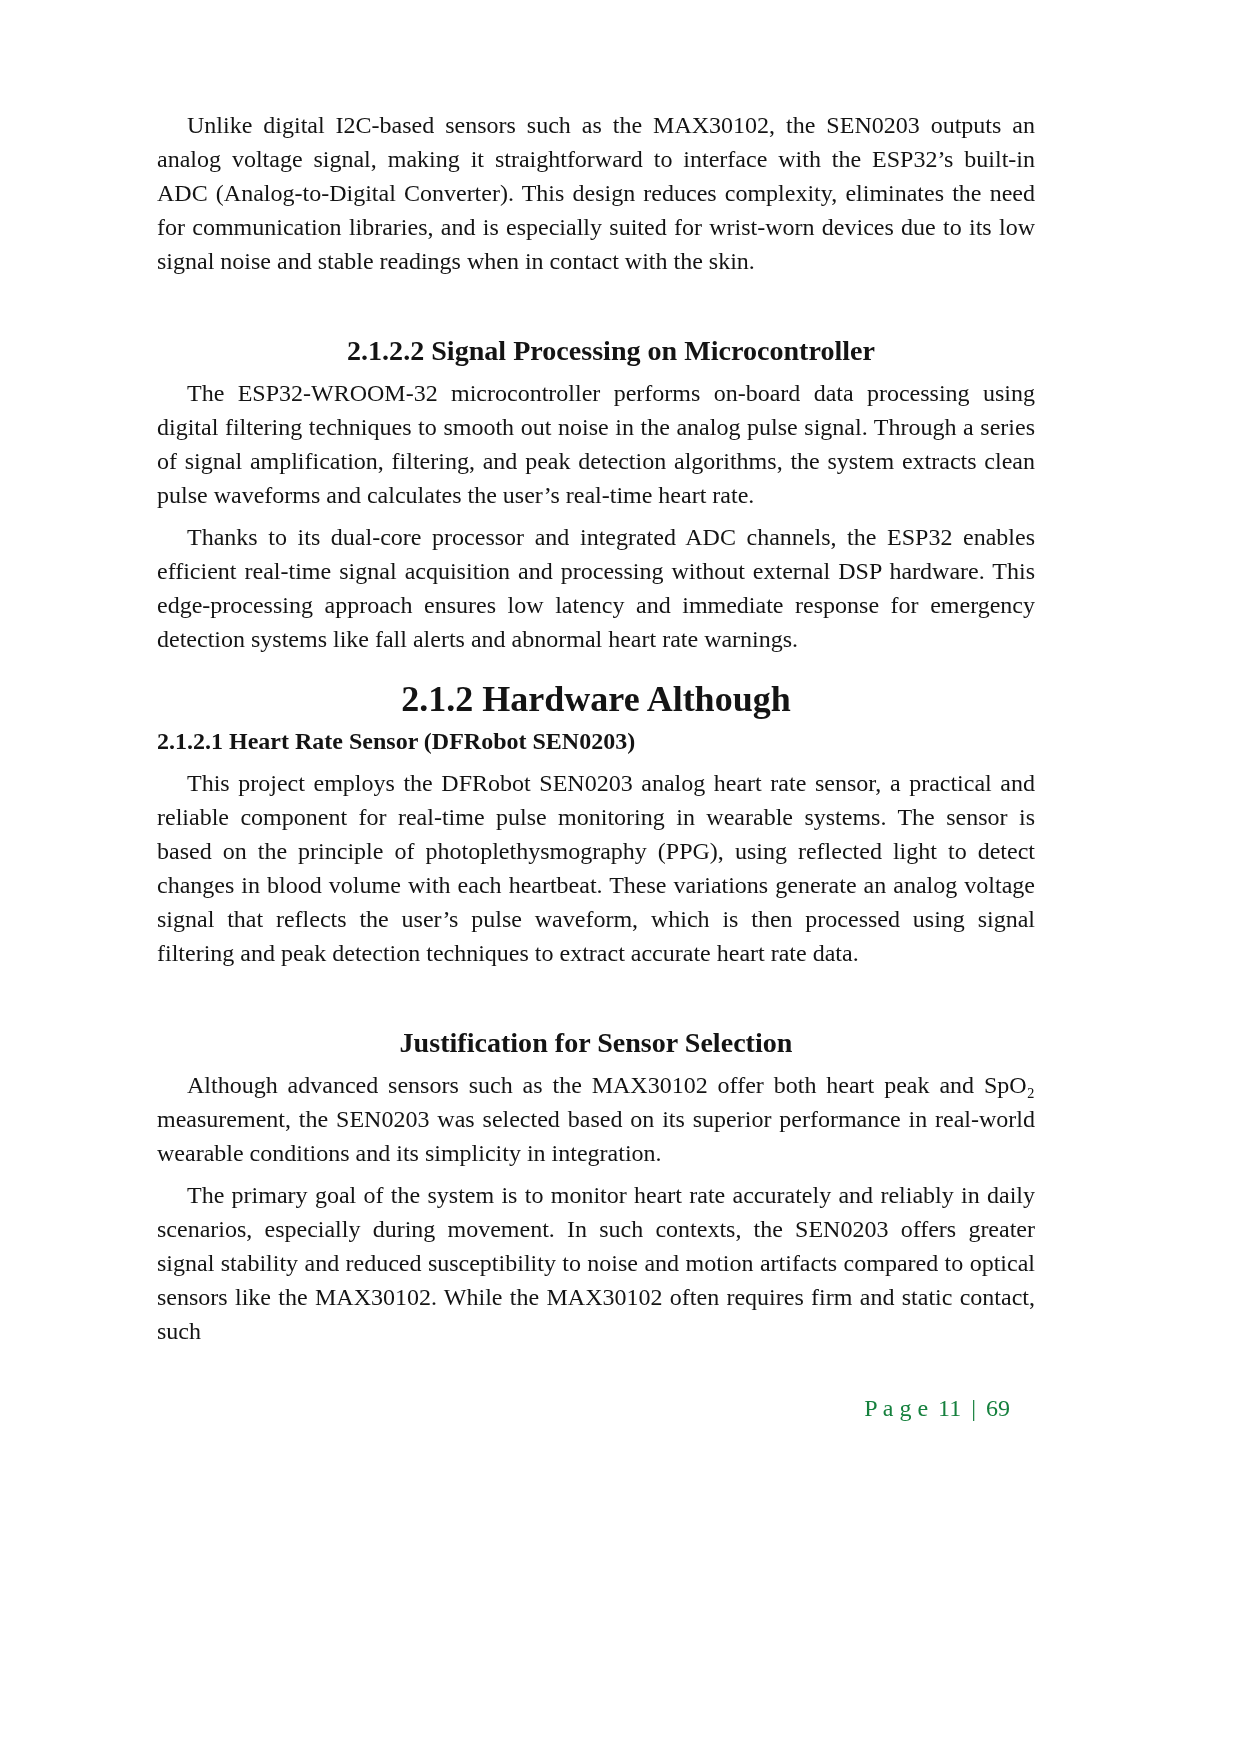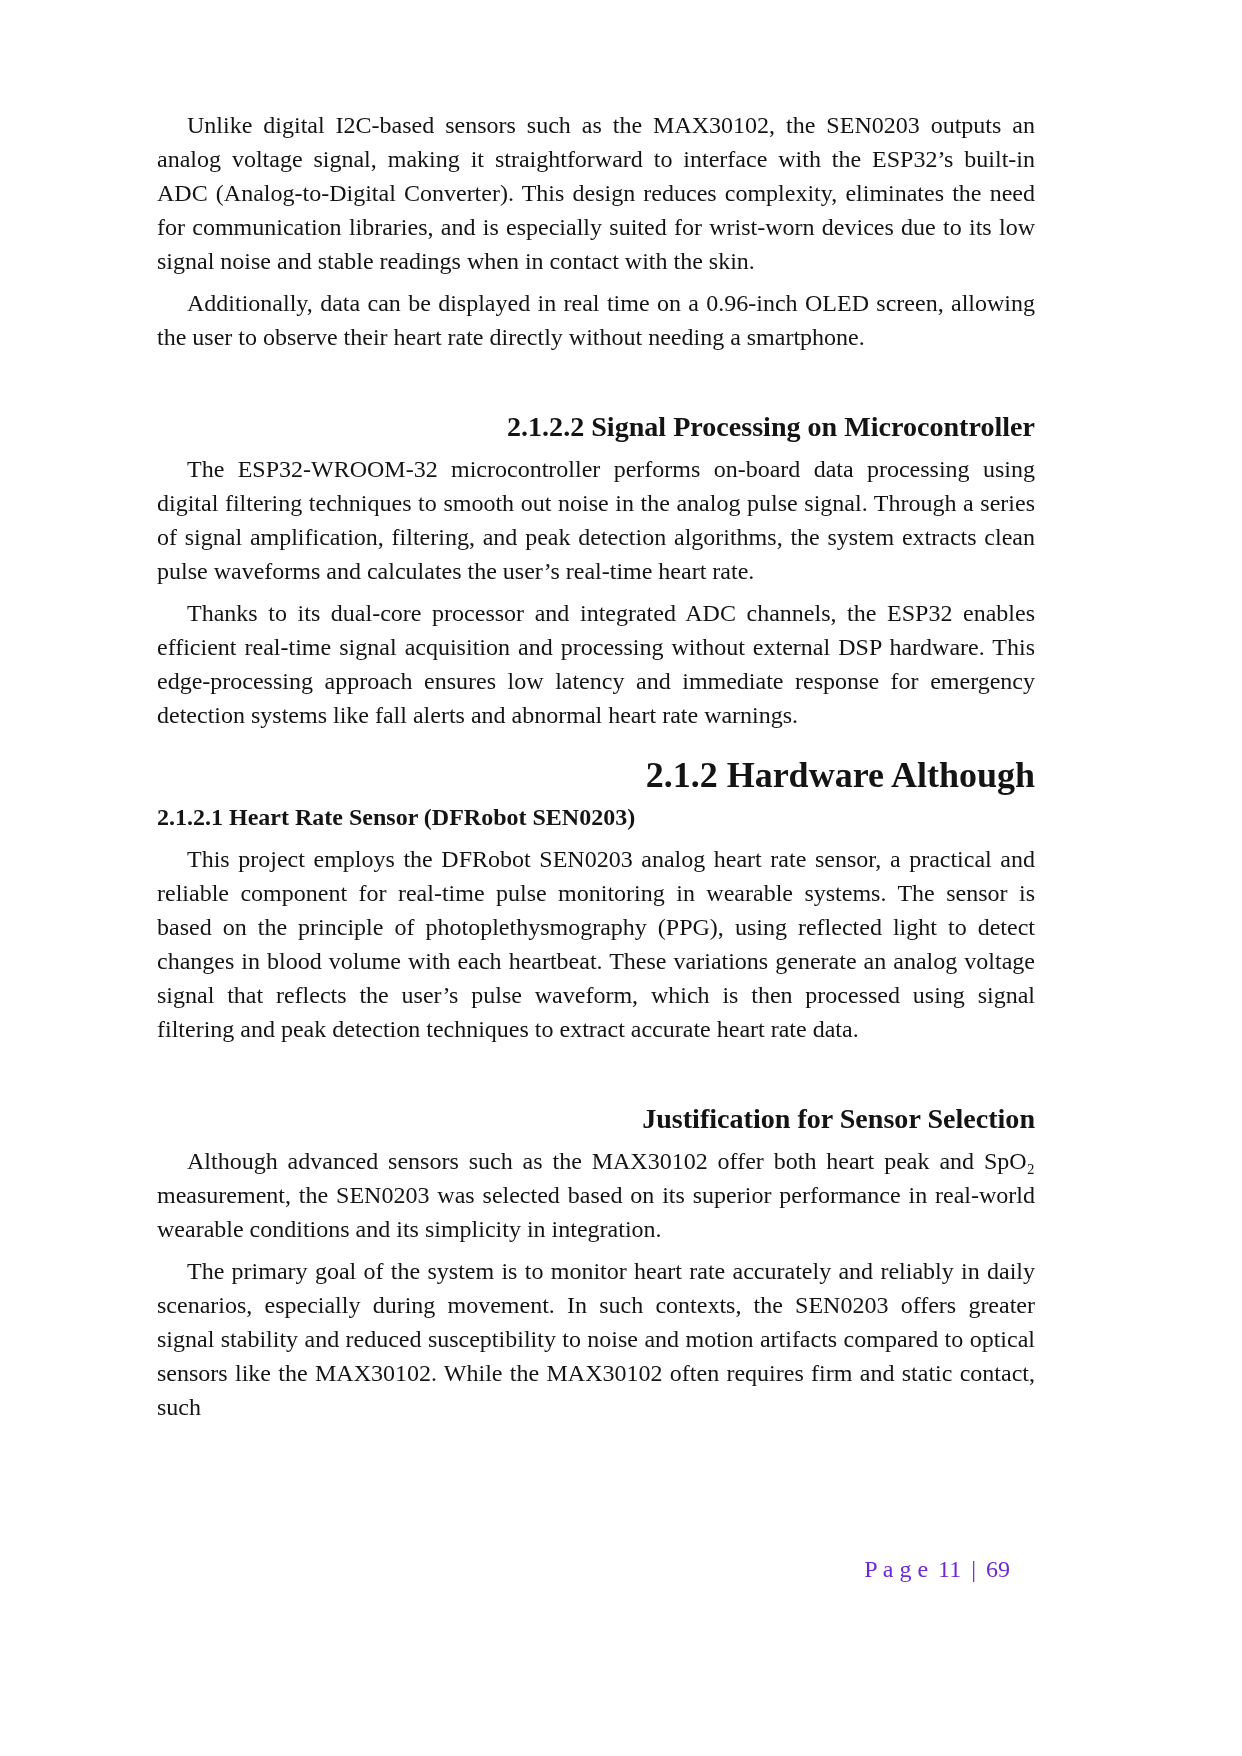--- a/index.html
+++ b/index.html
@@ -22,51 +22,50 @@
     border-radius: 26px;
   }
   .para {
     margin: 0 0 8px 0;
     text-align: justify;
     text-indent: 30px;
   }
   .heading {
     margin: 12px 0 8px 0;
     font-weight: bold;
-    text-align: right;
+    text-align: center;
   }
   .heading.indent {
     text-indent: 30px;
   }
   .subheading {
     margin: 0 0 8px 0;
     font-weight: bold;
     text-align: left;
   }
   .gap-xl { margin-top: 56px; }
   .gap-md { margin-top: 26px; }
   .gap-sm { }
   .footer {
     position: absolute;
-    top: 1552px;
+    top: 1391px;
     right: 232px;
-    color: #6d28d9;
+    color: #15803d;
     font-size: 24px;
     white-space: nowrap;
   }
   .footer .sep-space { display: inline-block; width: 10px; }
 </style>
 </head>
 <body>
 
 <div class="page">
 
   <p class="para">Unlike digital I2C-based sensors such as the MAX30102, the SEN0203 outputs an analog voltage signal, making it straightforward to interface with the ESP32’s built-in ADC (Analog-to-Digital Converter). This design reduces complexity, eliminates the need for communication libraries, and is especially suited for wrist-worn devices due to its low signal noise and stable readings when in contact with the skin.</p>
 
-  <p class="para">Additionally, data can be displayed in real time on a 0.96-inch OLED screen, allowing the user to observe their heart rate directly without needing a smartphone.</p>
 
   <h3 class="heading indent gap-xl">2.1.2.2 Signal Processing on Microcontroller</h3>
 
   <p class="para">The ESP32-WROOM-32 microcontroller performs on-board data processing using digital filtering techniques to smooth out noise in the analog pulse signal. Through a series of signal amplification, filtering, and peak detection algorithms, the system extracts clean pulse waveforms and calculates the user’s real-time heart rate.</p>
 
   <p class="para">Thanks to its dual-core processor and integrated ADC channels, the ESP32 enables efficient real-time signal acquisition and processing without external DSP hardware. This edge-processing approach ensures low latency and immediate response for emergency detection systems like fall alerts and abnormal heart rate warnings.</p>
 
   <h2 class="heading gap-md">2.1.2 Hardware Although</h2>
 
   <div class="subheading">2.1.2.1 Heart Rate Sensor (DFRobot SEN0203)</div>

